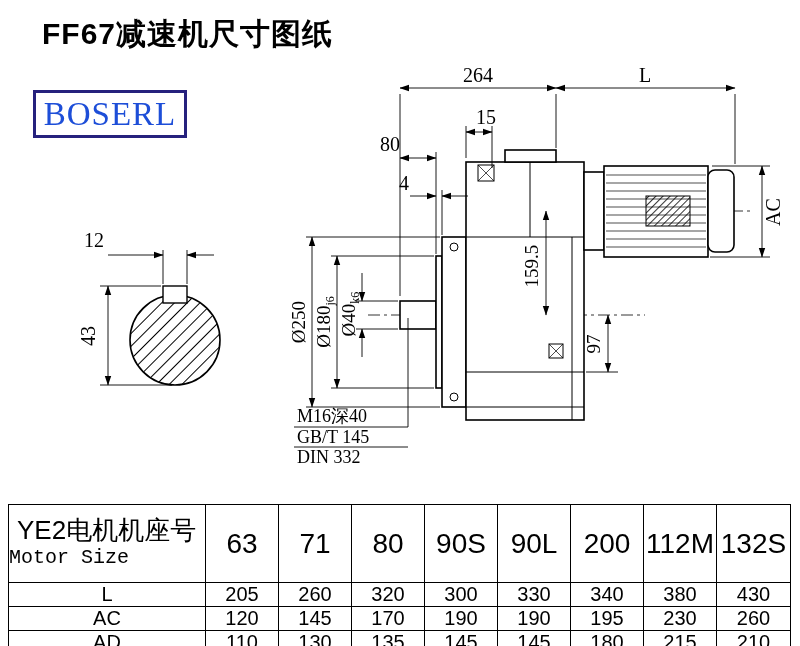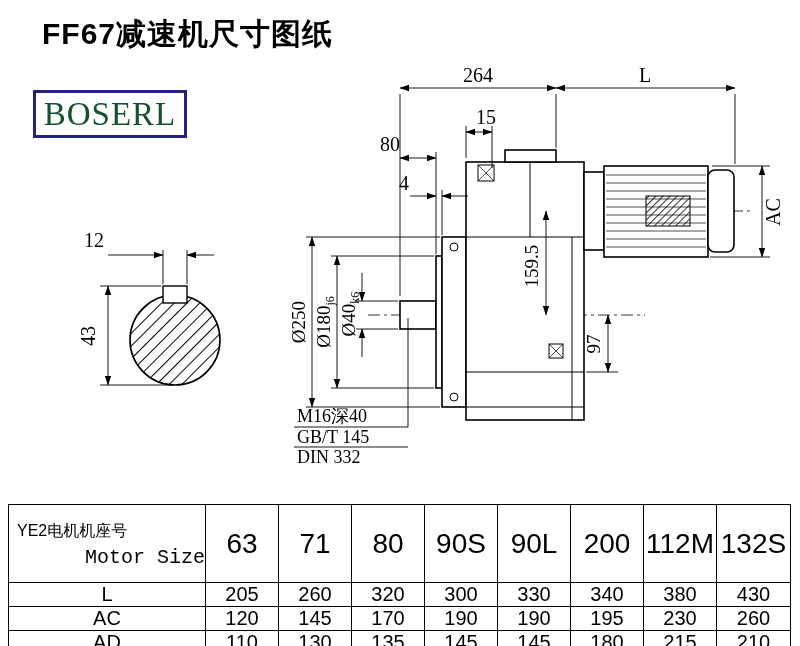--- a/index.html
+++ b/index.html
@@ -2,43 +2,43 @@
 <html><head>
 <meta charset="utf-8">
 <style>
   html,body{margin:0;padding:0}
   body{width:800px;height:646px;background:#fff;position:relative;overflow:hidden;
        font-family:"Liberation Sans",sans-serif;color:#000}
   .title{position:absolute;left:42px;top:14px;font-size:30px;font-weight:bold;
          letter-spacing:1px;white-space:nowrap}
   .logo{position:absolute;left:33px;top:90px;width:148px;height:42px;
         border:3px solid #26217d;display:flex;align-items:center;justify-content:center;
-        font-family:"Liberation Serif",serif;font-size:33px;color:#14532d;letter-spacing:1px}
+        font-family:"Liberation Serif",serif;font-size:33px;color:#1d4ed8;letter-spacing:1px}
   svg.draw{position:absolute;left:0;top:0}
 
   
   .olf{fill:#fff;stroke:#000;stroke-width:1.6}
   .thin{fill:none;stroke:#000;stroke-width:1}
   .fin{stroke:#000;stroke-width:.7}
   .dim{fill:none;stroke:#000;stroke-width:.9}
   .ext{stroke:#000;stroke-width:.9;fill:none}
   .cl{stroke:#000;stroke-width:.8;stroke-dasharray:12 4 3 4;fill:none}
   svg text{font-family:"Liberation Serif",serif;fill:#000}
   .dt{font-size:20px}
   .dtr{font-size:19px}
   .note{font-size:18px}
   .tol{font-size:12px}
 
   
   table.mt{position:absolute;left:8px;top:504px;border-collapse:collapse;table-layout:fixed}
   table.mt td{border:1.5px solid #000;text-align:center;padding:0;vertical-align:middle}
   tr.head{height:78px}
   tr.datarow{height:21px}
-  td .cn{font-size:16px;text-align:left;padding-left:8px;line-height:27px}
-  td .en{font-family:"Liberation Mono",monospace;font-size:20px;line-height:27px;text-align:right}
+  td .cn{font-size:26px;text-align:left;padding-left:8px;line-height:27px}
+  td .en{font-family:"Liberation Mono",monospace;font-size:20px;line-height:27px;text-align:left}
   .sizecell{font-size:28px}
   .labelcell,.valcell{font-size:20px}
 </style>
 </head>
 <body>
 
 <div class="title">FF67减速机尺寸图纸</div>
 <div class="logo">
   <span>BOSERL</span>
 </div>

